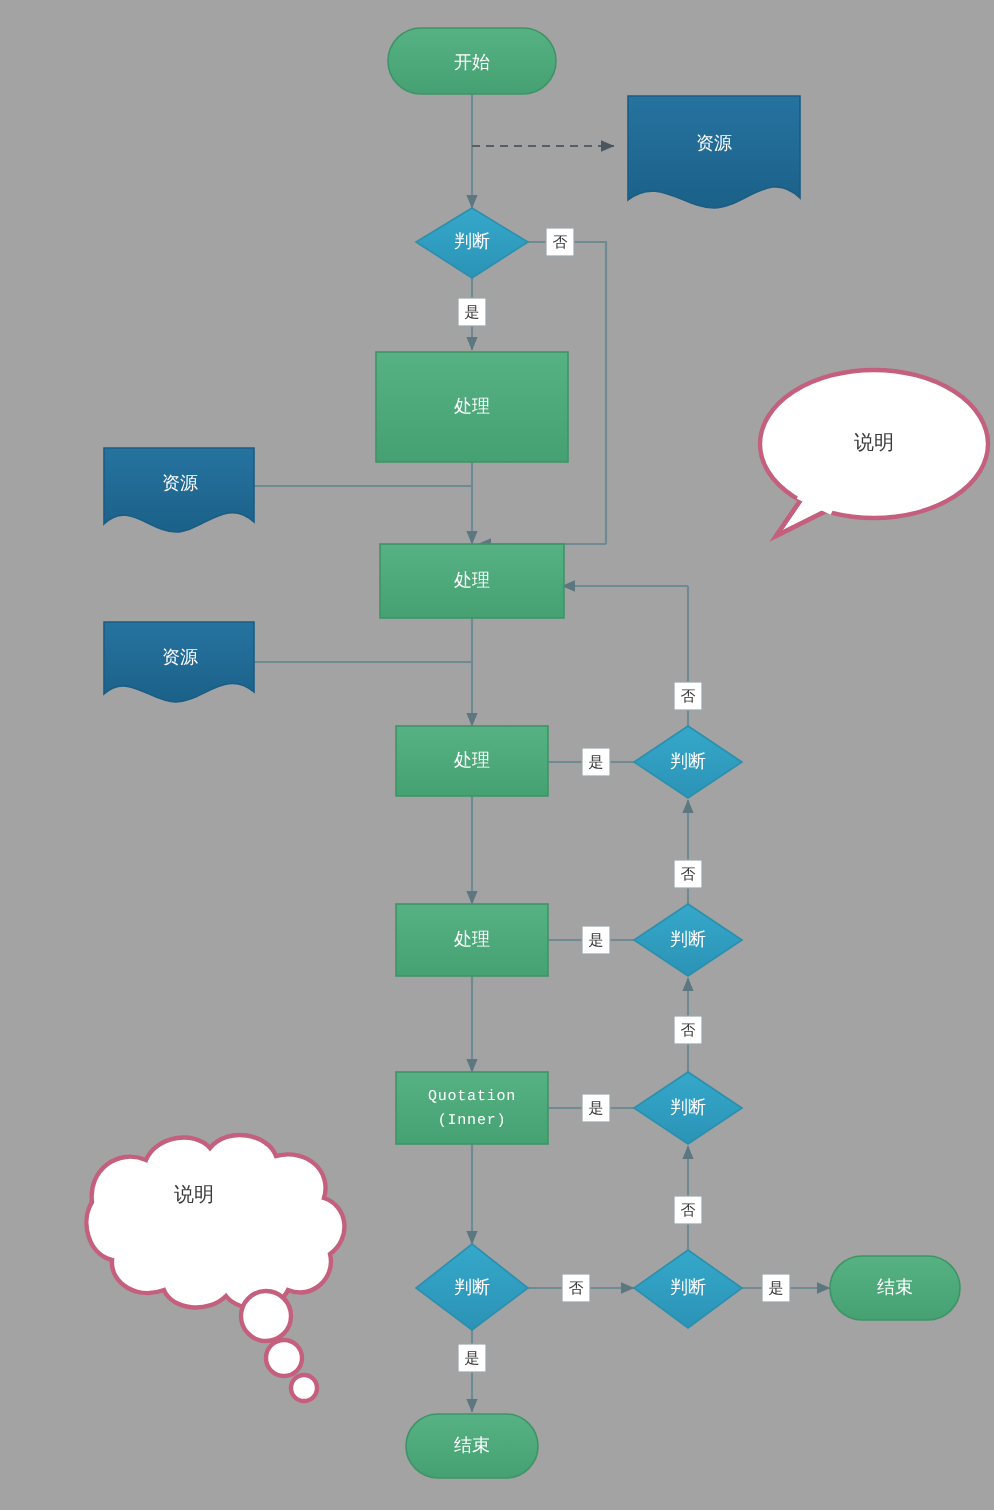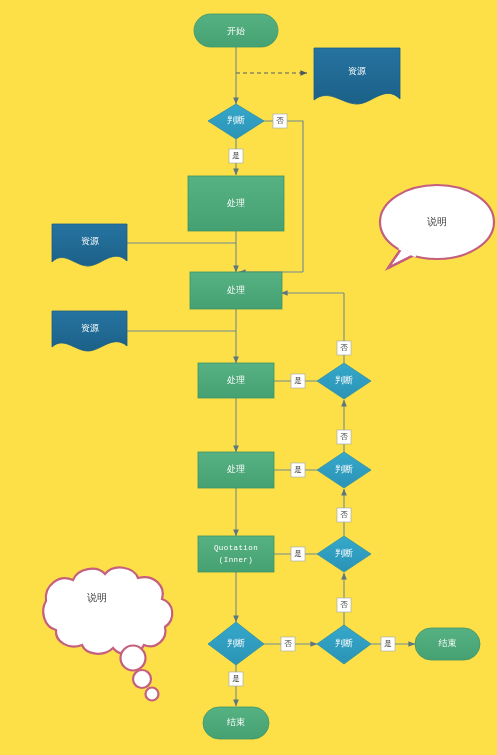--- a/index.html
+++ b/index.html
@@ -7,21 +7,21 @@
     padding: 0;
     background: #ffffff;
   }
   body {
     font-family: "Liberation Sans", sans-serif;
   }
   #canvas {
     position: relative;
     width: 497px;
     height: 755px;
-    background: #fde047;
+    background: #a3a3a3;
     overflow: hidden;
   }
   svg.flow {
     position: absolute;
     left: 0;
     top: 0;
     width: 497px;
     height: 755px;
   }
   .node-label {

